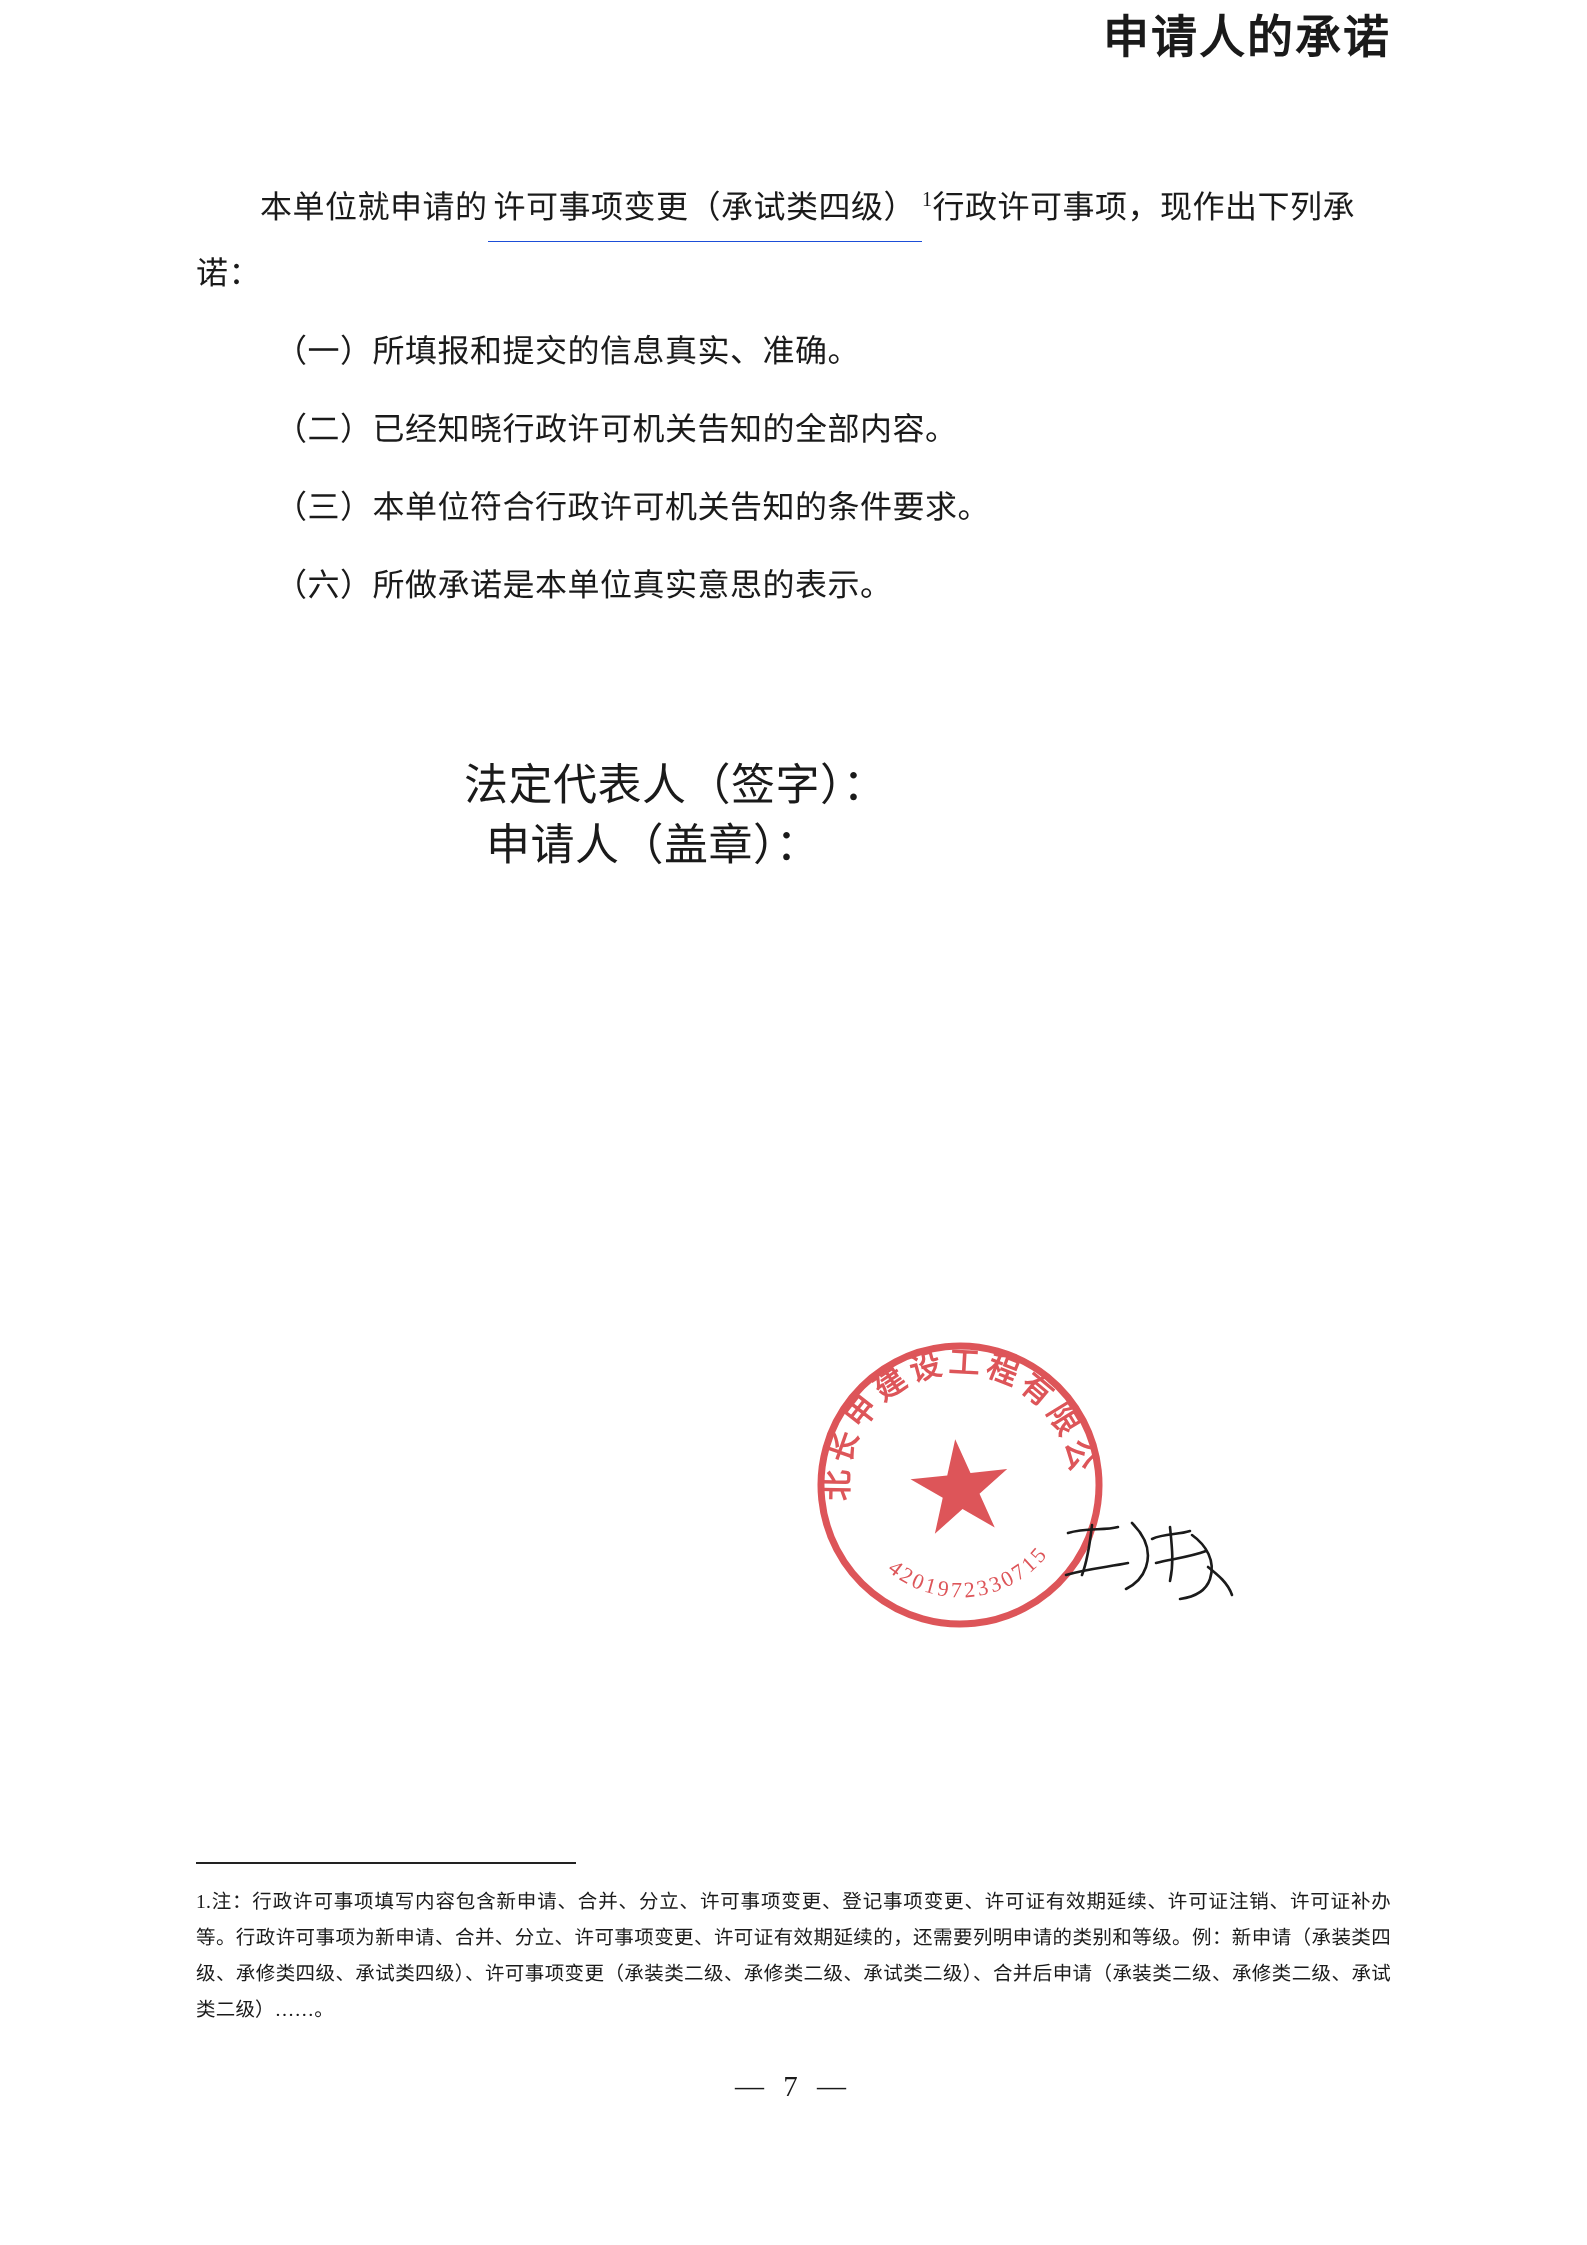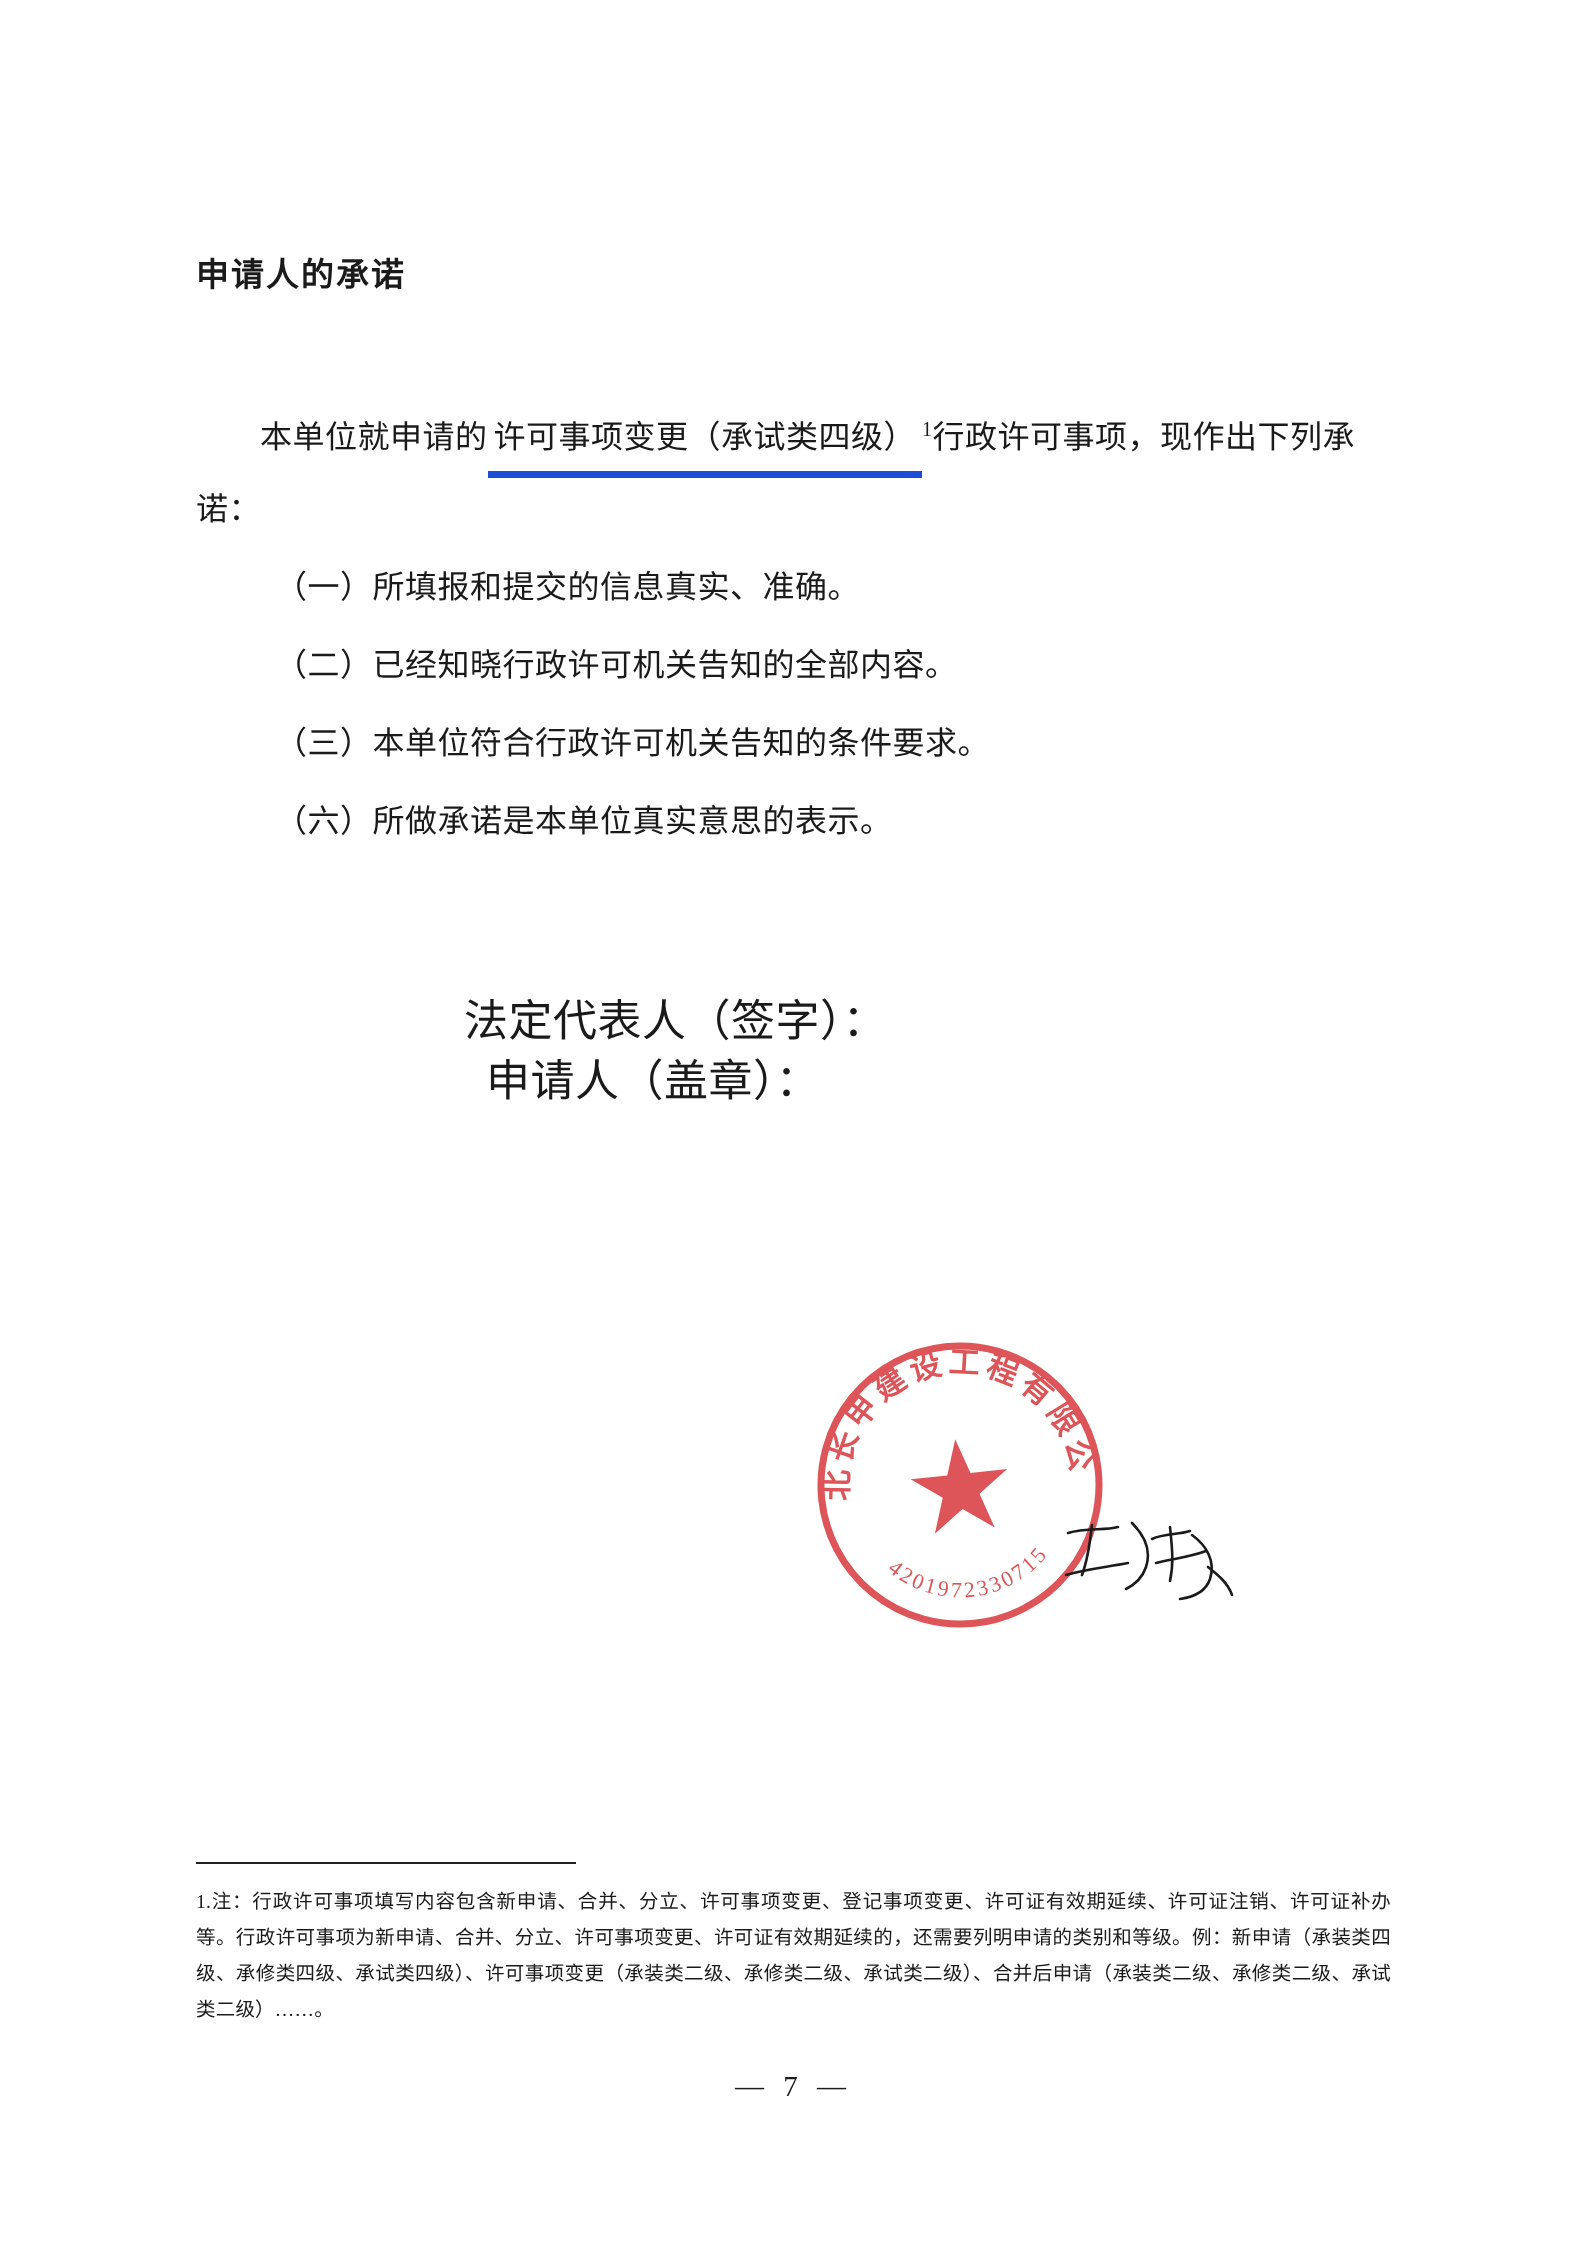--- a/index.html
+++ b/index.html
@@ -21,44 +21,43 @@
   }
   .content {
     position: absolute;
     left: 196px;
     top: 0;
     width: 1195px;
     height: 2245px;
   }
   .doc-title {
     margin: 0;
-    padding-top: 248px;
-    text-align: left;
-    font-size: 33px;
+    text-align: right;
+    font-size: 46px;
     font-weight: bold;
     letter-spacing: 2px;
     font-family: "Liberation Serif", "DejaVu Serif", serif;
   }
   .body-text {
     font-size: 32px;
     line-height: 63px;
     letter-spacing: 0.5px;
   }
   .para {
     margin: 0;
     text-indent: 64px;
   }
   .lead-para {
     margin: 0;
     padding-top: 110px;
     text-indent: 64px;
   }
   .blank-fill {
     display: inline-block;
-    border-bottom: 7px solid #1d4ed8;
+    border-bottom: 1px solid #1d4ed8;
     padding: 0 6px 2px 6px;
     text-indent: 0;
   }
   sup.fn {
     font-size: 20px;
     vertical-align: super;
     line-height: 0;
   }
   .items {
     padding-top: 0;

